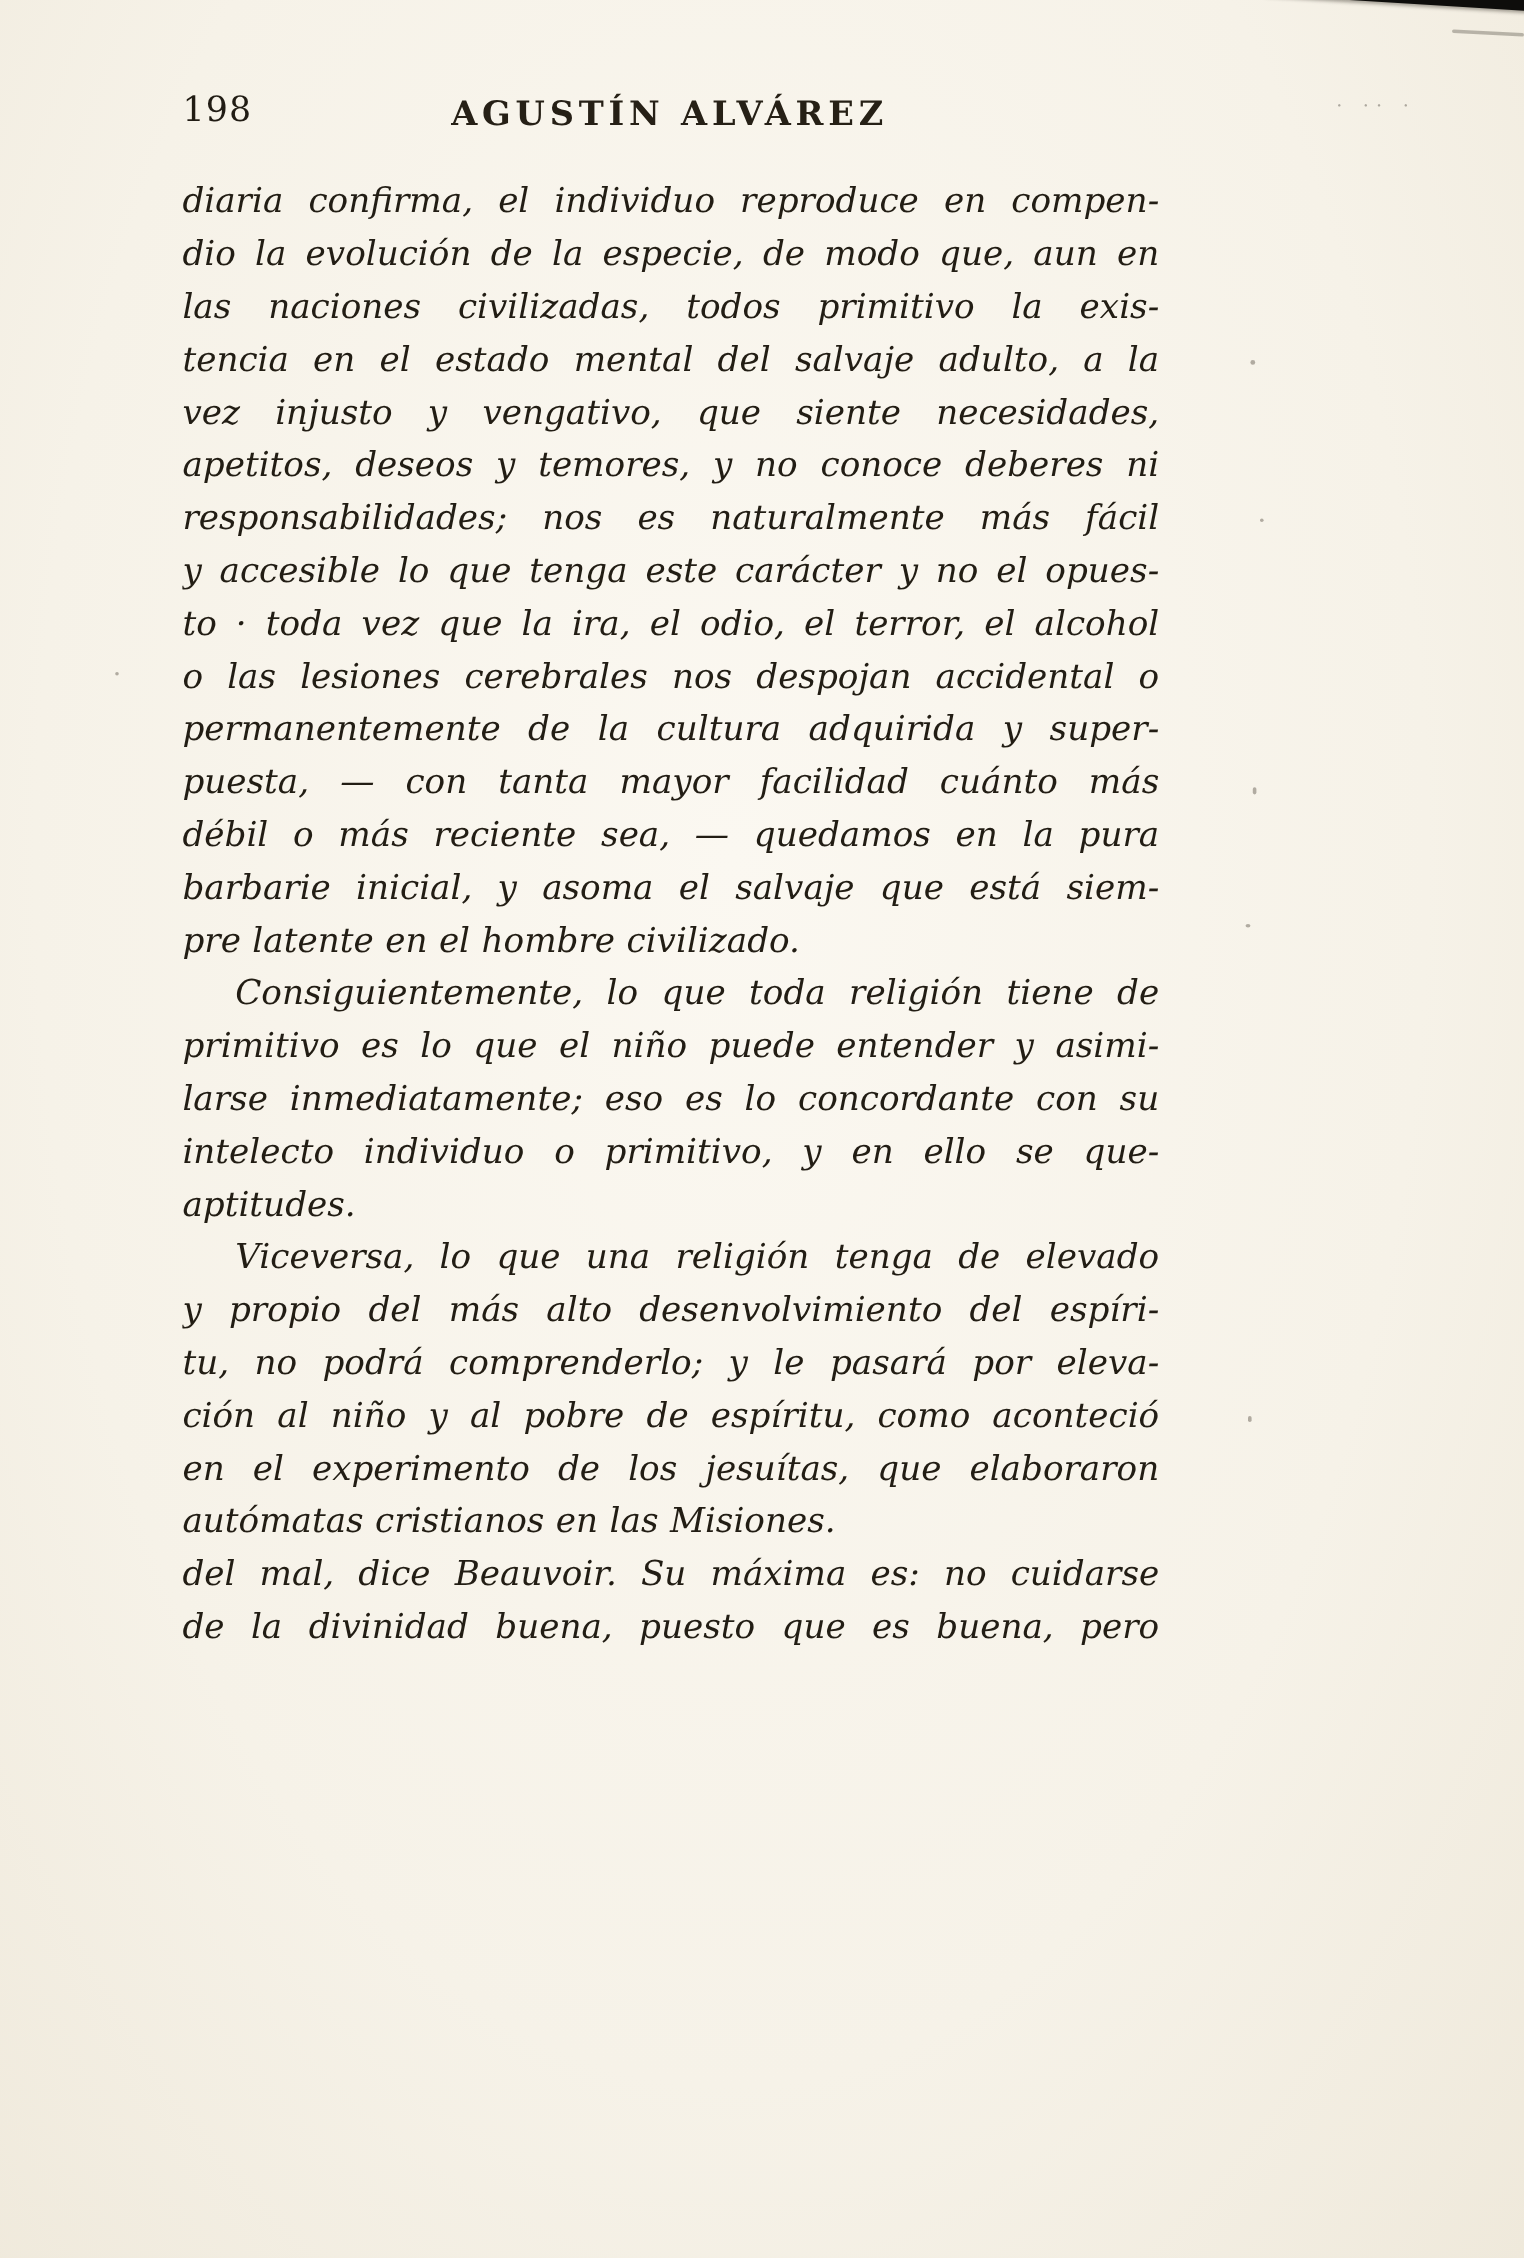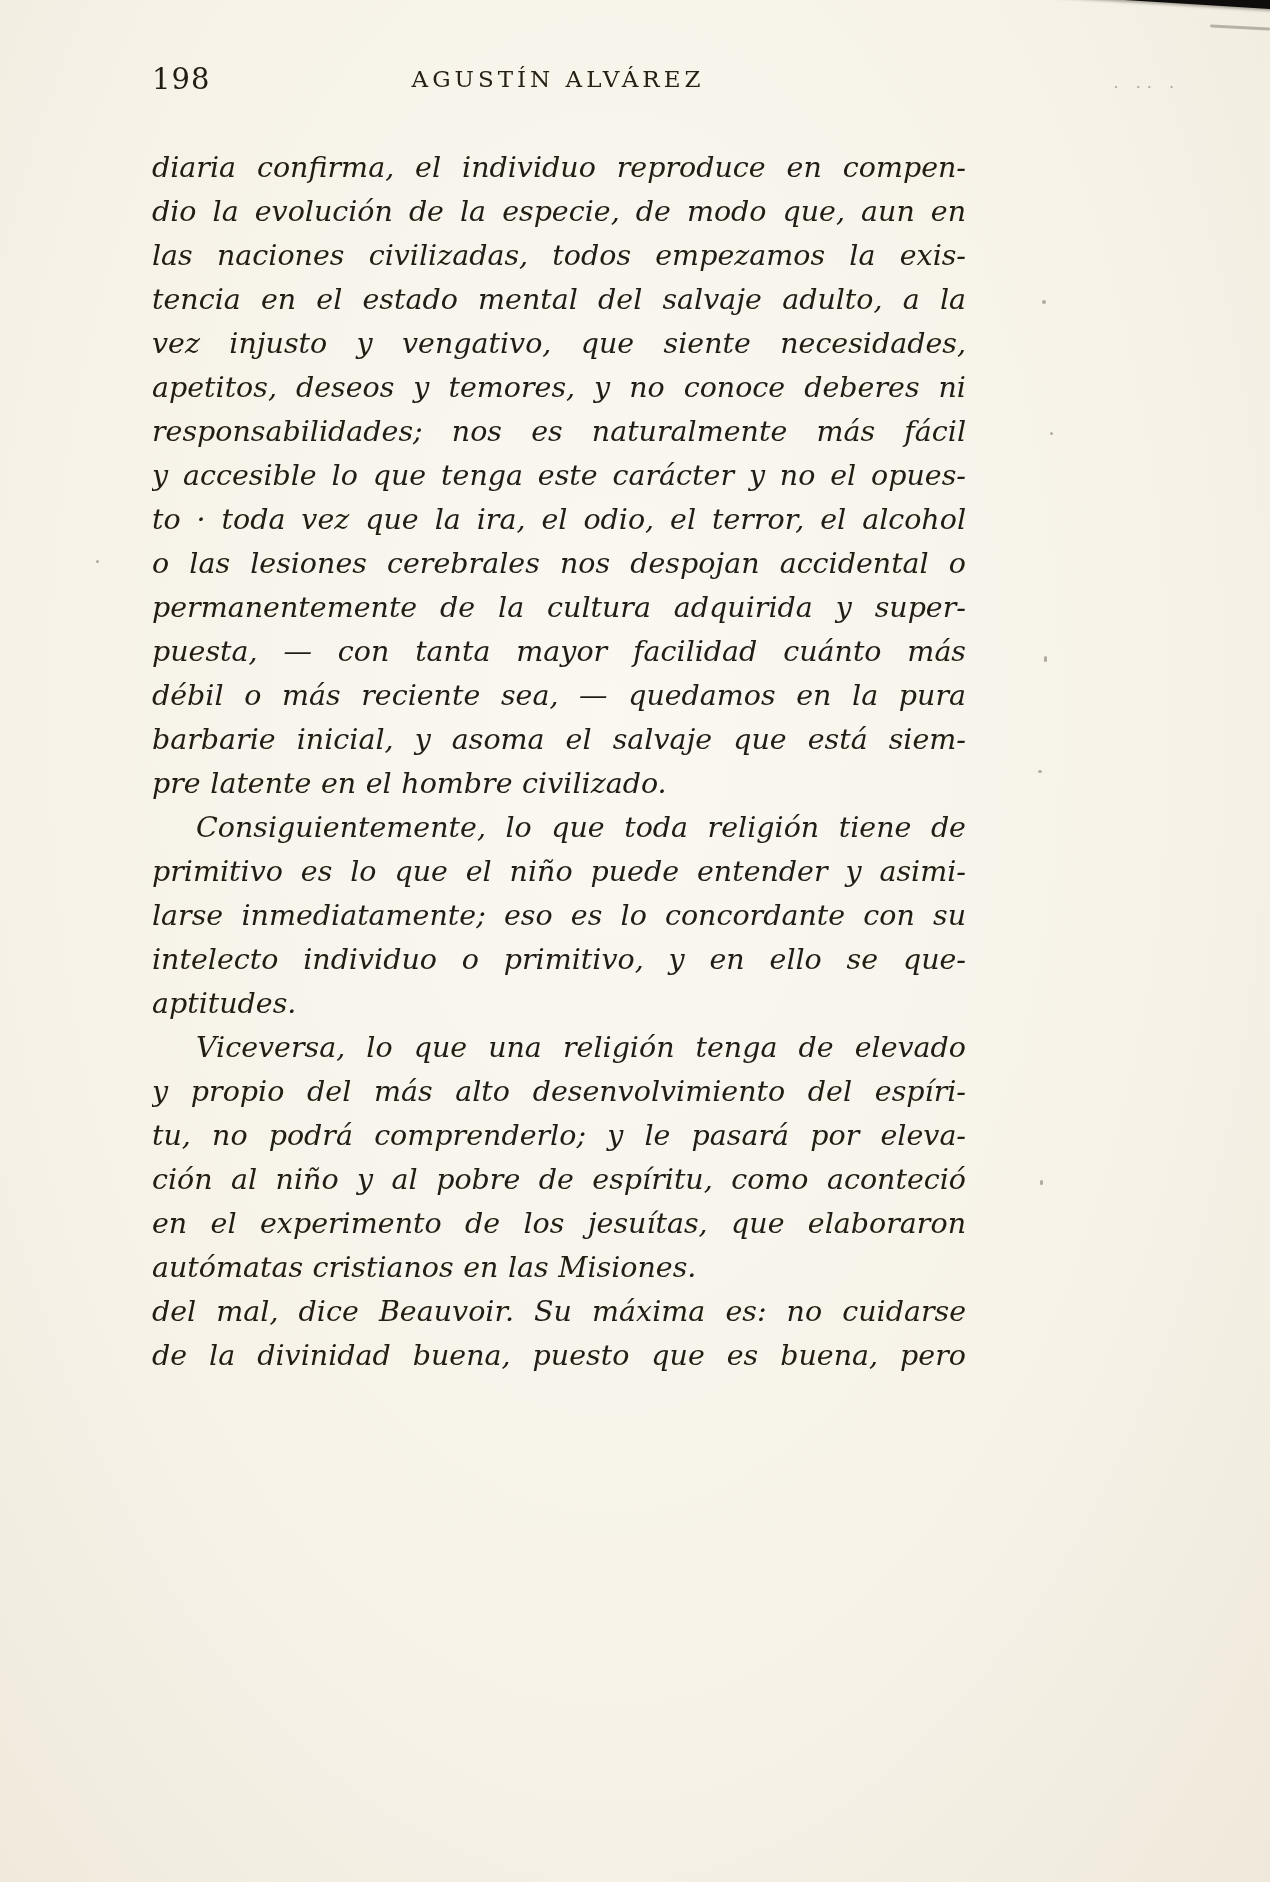--- a/index.html
+++ b/index.html
@@ -63,40 +63,40 @@
   .speck.s1 { width: 4px; height: 4px; left: 1042px; top: 300px; }
   .speck.s2 { width: 3px; height: 3px; left: 1050px; top: 432px; }
   .speck.s3 { width: 3px; height: 6px; left: 1044px; top: 656px; border-radius: 2px; }
   .speck.s4 { width: 4px; height: 3px; left: 1038px; top: 770px; }
   .speck.s5 { width: 3px; height: 3px; left: 96px;  top: 560px; }
   .speck.s6 { width: 3px; height: 5px; left: 1040px; top: 1180px; border-radius: 2px; }
 
   
   .page-header {
     position: absolute;
-    top: 60px;
+    top: 72px;
     left: 152px;
     width: 812px;
     height: 40px;
   }
   .page-number {
     position: absolute;
     left: 0;
     top: 2px;
     font-size: 29px;
     letter-spacing: 1px;
   }
   .running-title {
     position: absolute;
     left: 0;
     top: 6px;
     width: 100%;
     text-align: center;
-    font-size: 23px;
-    font-weight: normal;
+    font-size: 28px;
+    font-weight: bold;
     letter-spacing: 4px;
     color: #262016;
   }
 
   
   .text-block {
     position: absolute;
     left: 152px;
     top: 146px;
     width: 814px;
@@ -141,21 +141,21 @@
 
   <header class="page-header">
     <span class="page-number">198</span>
     <span class="running-title">AGUSTÍN ALVÁREZ</span>
   </header>
 
   <main class="text-block">
       <div class="paragraph">
         <div class="line">diaria confirma, el individuo reproduce en compen-</div>
         <div class="line">dio la evolución de la especie, de modo que, aun en</div>
-        <div class="line">las naciones civilizadas, todos empezamos la exis-</div>
+        <div class="line">las naciones civilizadas, todos primitivo la exis-</div>
         <div class="line">tencia en el estado mental del salvaje adulto, a la</div>
         <div class="line">vez injusto y vengativo, que siente necesidades,</div>
         <div class="line">apetitos, deseos y temores, y no conoce deberes ni</div>
         <div class="line">responsabilidades; nos es naturalmente más fácil</div>
         <div class="line">y accesible lo que tenga este carácter y no el opues-</div>
         <div class="line">to · toda vez que la ira, el odio, el terror, el alcohol</div>
         <div class="line">o las lesiones cerebrales nos despojan accidental o</div>
         <div class="line">permanentemente de la cultura adquirida y super-</div>
         <div class="line">puesta, — con tanta mayor facilidad cuánto más</div>
         <div class="line">débil o más reciente sea, — quedamos en la pura</div>

